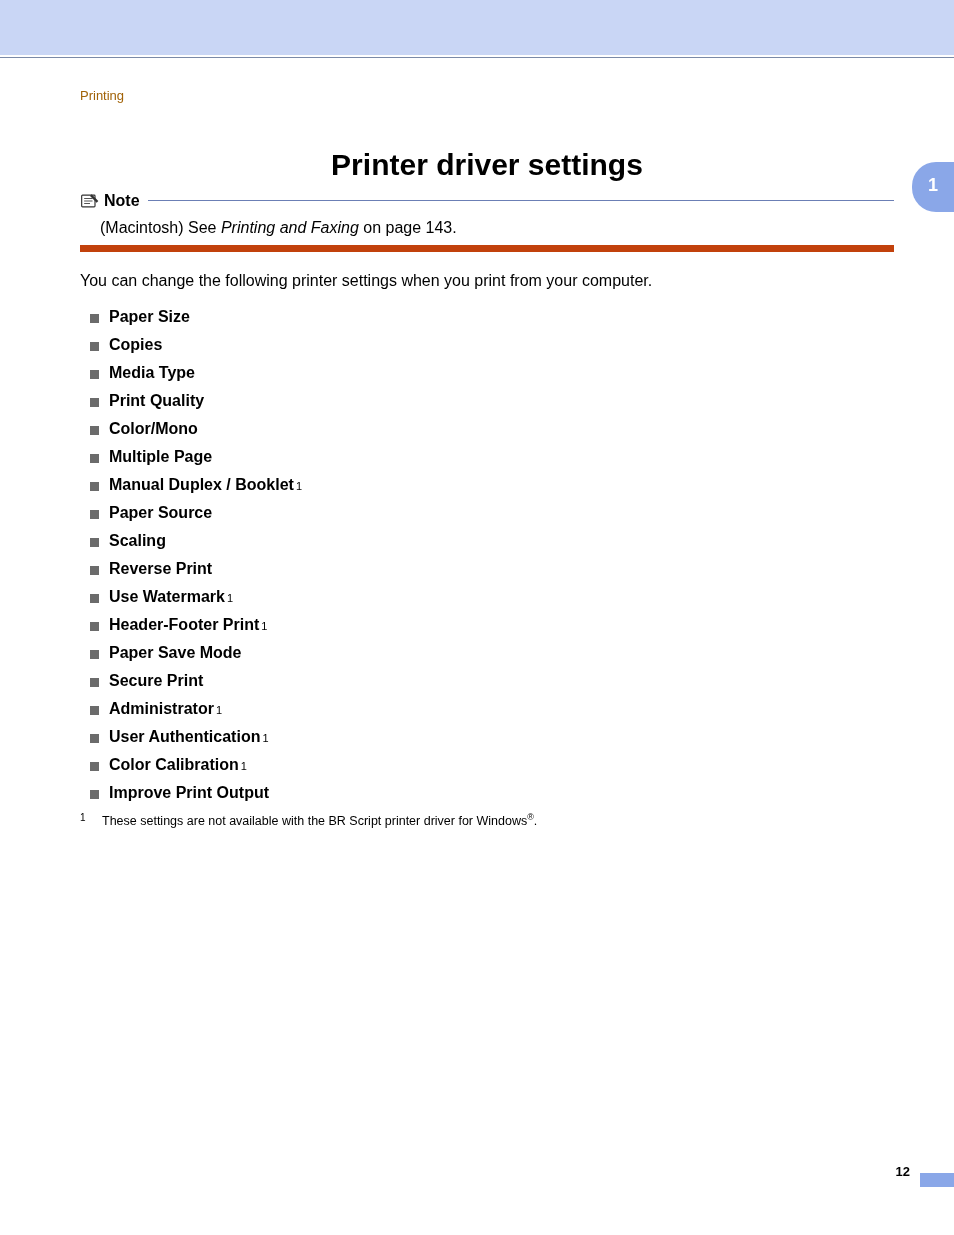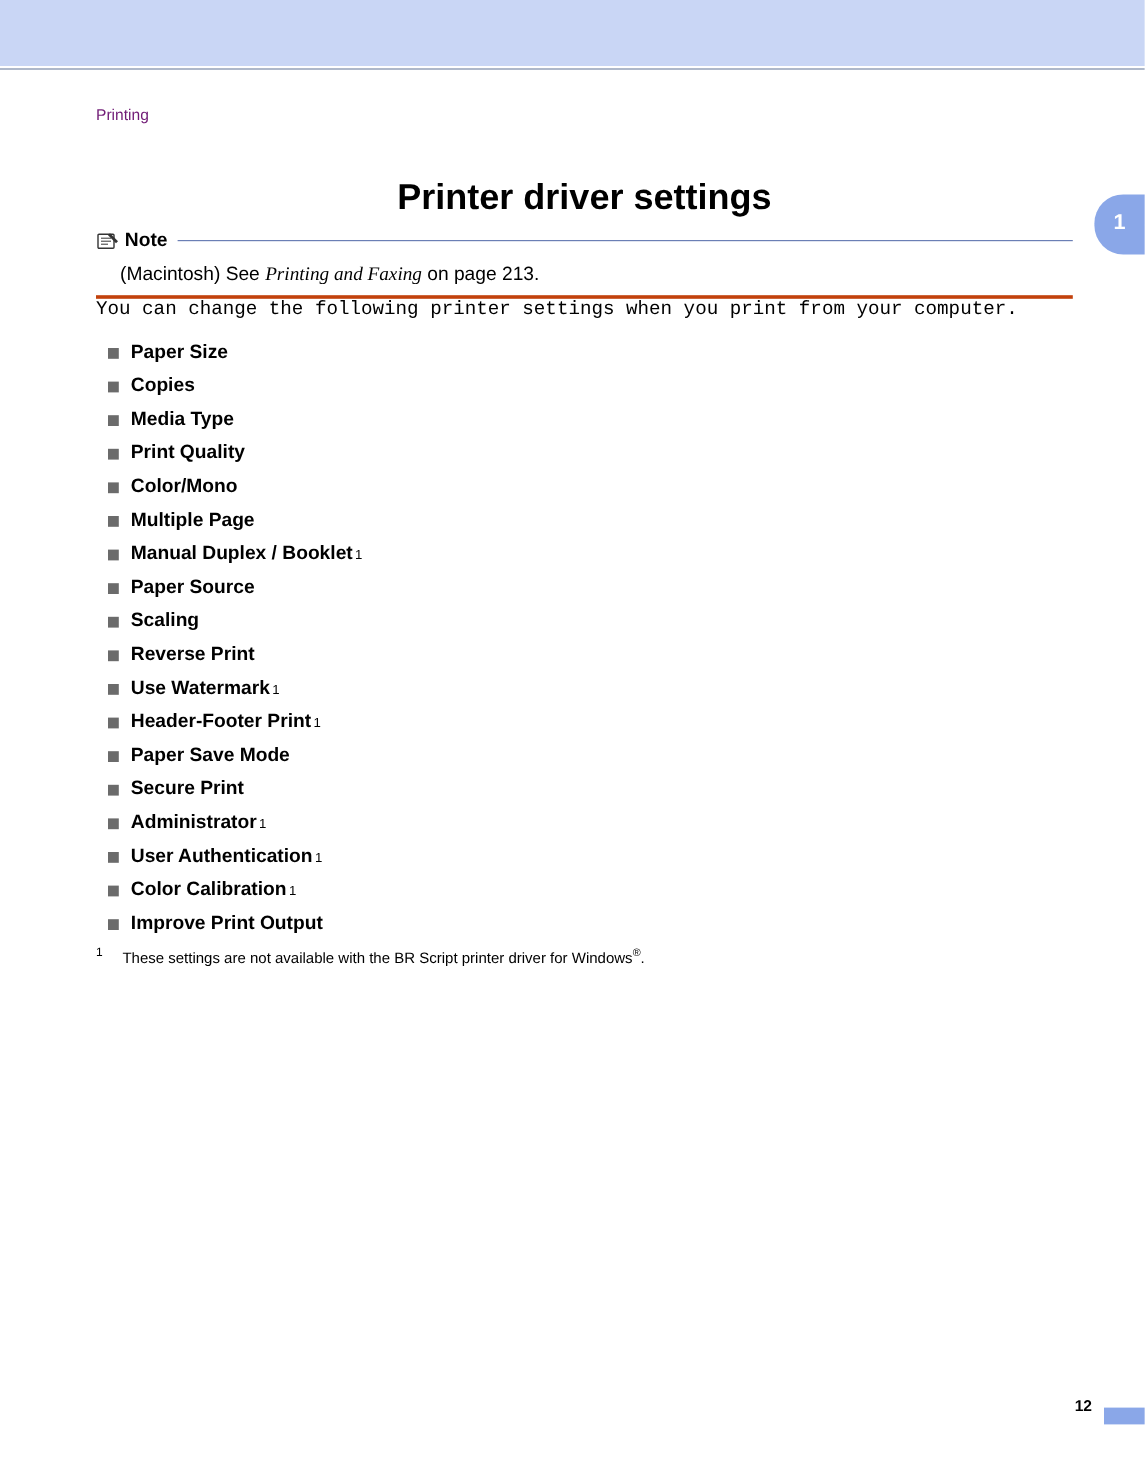--- a/index.html
+++ b/index.html
@@ -17,21 +17,21 @@
   }
   .thin-rule {
     border-top: 1px solid #7a8aa8;
     margin-top: 2px;
   }
   .content {
     padding: 30px 60px 0 80px;
   }
   .breadcrumb {
     font-size: 13px;
-    color: #701a75;
+    color: #a16207;
     margin-bottom: 45px;
   }
   h1 {
     font-size: 30px;
     font-weight: bold;
     margin-bottom: 18px;
     text-align: center;
   }
   .chapter-tab {
     position: absolute;
@@ -43,53 +43,53 @@
     border-top-left-radius: 24px;
     border-bottom-left-radius: 24px;
     color: #fff;
     font-size: 18px;
     font-weight: bold;
     text-align: center;
     line-height: 46px;
   }
   .note-box {
     border-top: 1px solid #6b7fb5;
-    border-bottom: 3px solid #c2410c;
+    border-bottom: 7px solid #c2410c;
     padding: 6px 0 8px 0;
+    margin-bottom: 20px;
     position: relative;
   }
   .note-header {
     position: relative;
     top: -15px;
     background: #fff;
     display: inline-flex;
     align-items: center;
     padding-right: 8px;
   }
   .note-body {
     font-size: 16px;
     padding-left: 20px;
     margin-top: -10px;
   }
-  .note-body .italic { font-style: italic; font-family: Liberation Serif, serif; }
+  .note-body .italic { font-style: italic; }
   .note-label {
     font-weight: bold;
     font-size: 16px;
     margin-left: 4px;
   }
   .note-icon {
     width: 20px;
     height: 18px;
     display: inline-block;
     vertical-align: middle;
   }
   .intro {
     font-size: 16px;
     margin-bottom: 18px;
-    font-family: Liberation Mono, monospace;
   }
   ul.settings {
     list-style: none;
     padding-left: 10px;
   }
   ul.settings li {
     font-size: 16px;
     font-weight: bold;
     margin-bottom: 10px;
     display: flex;
@@ -161,21 +161,21 @@
           <rect x="2" y="3" width="16" height="14" rx="1" fill="none" stroke="#333" stroke-width="1.4"></rect>
           <line x1="5" y1="7" x2="15" y2="7" stroke="#333" stroke-width="1"></line>
           <line x1="5" y1="10" x2="15" y2="10" stroke="#333" stroke-width="1"></line>
           <line x1="5" y1="13" x2="12" y2="13" stroke="#333" stroke-width="1"></line>
           <path d="M14 2 L22 10 L20 12 L12 4 Z" fill="#333"></path>
         </svg>
       </span>
       <span class="note-label">Note</span>
     </div>
     <div class="note-body">
-      <span>(Macintosh) See </span><span class="italic">Printing and Faxing</span><span> on page 213.</span>
+      <span>(Macintosh) See </span><span class="italic">Printing and Faxing</span><span> on page 143.</span>
     </div>
   </div>
 
   <p class="intro">You can change the following printer settings when you print from your computer.</p>
 
   <ul class="settings">
     <li>
         <span class="bullet"></span>
         <span>Paper Size</span>
         <sup></sup>

